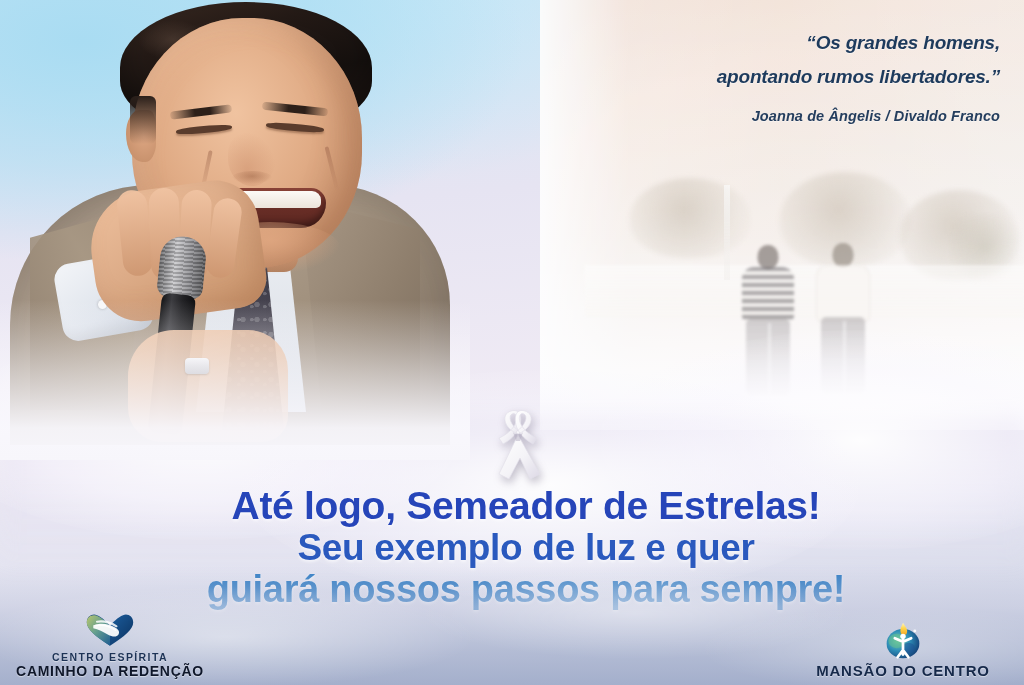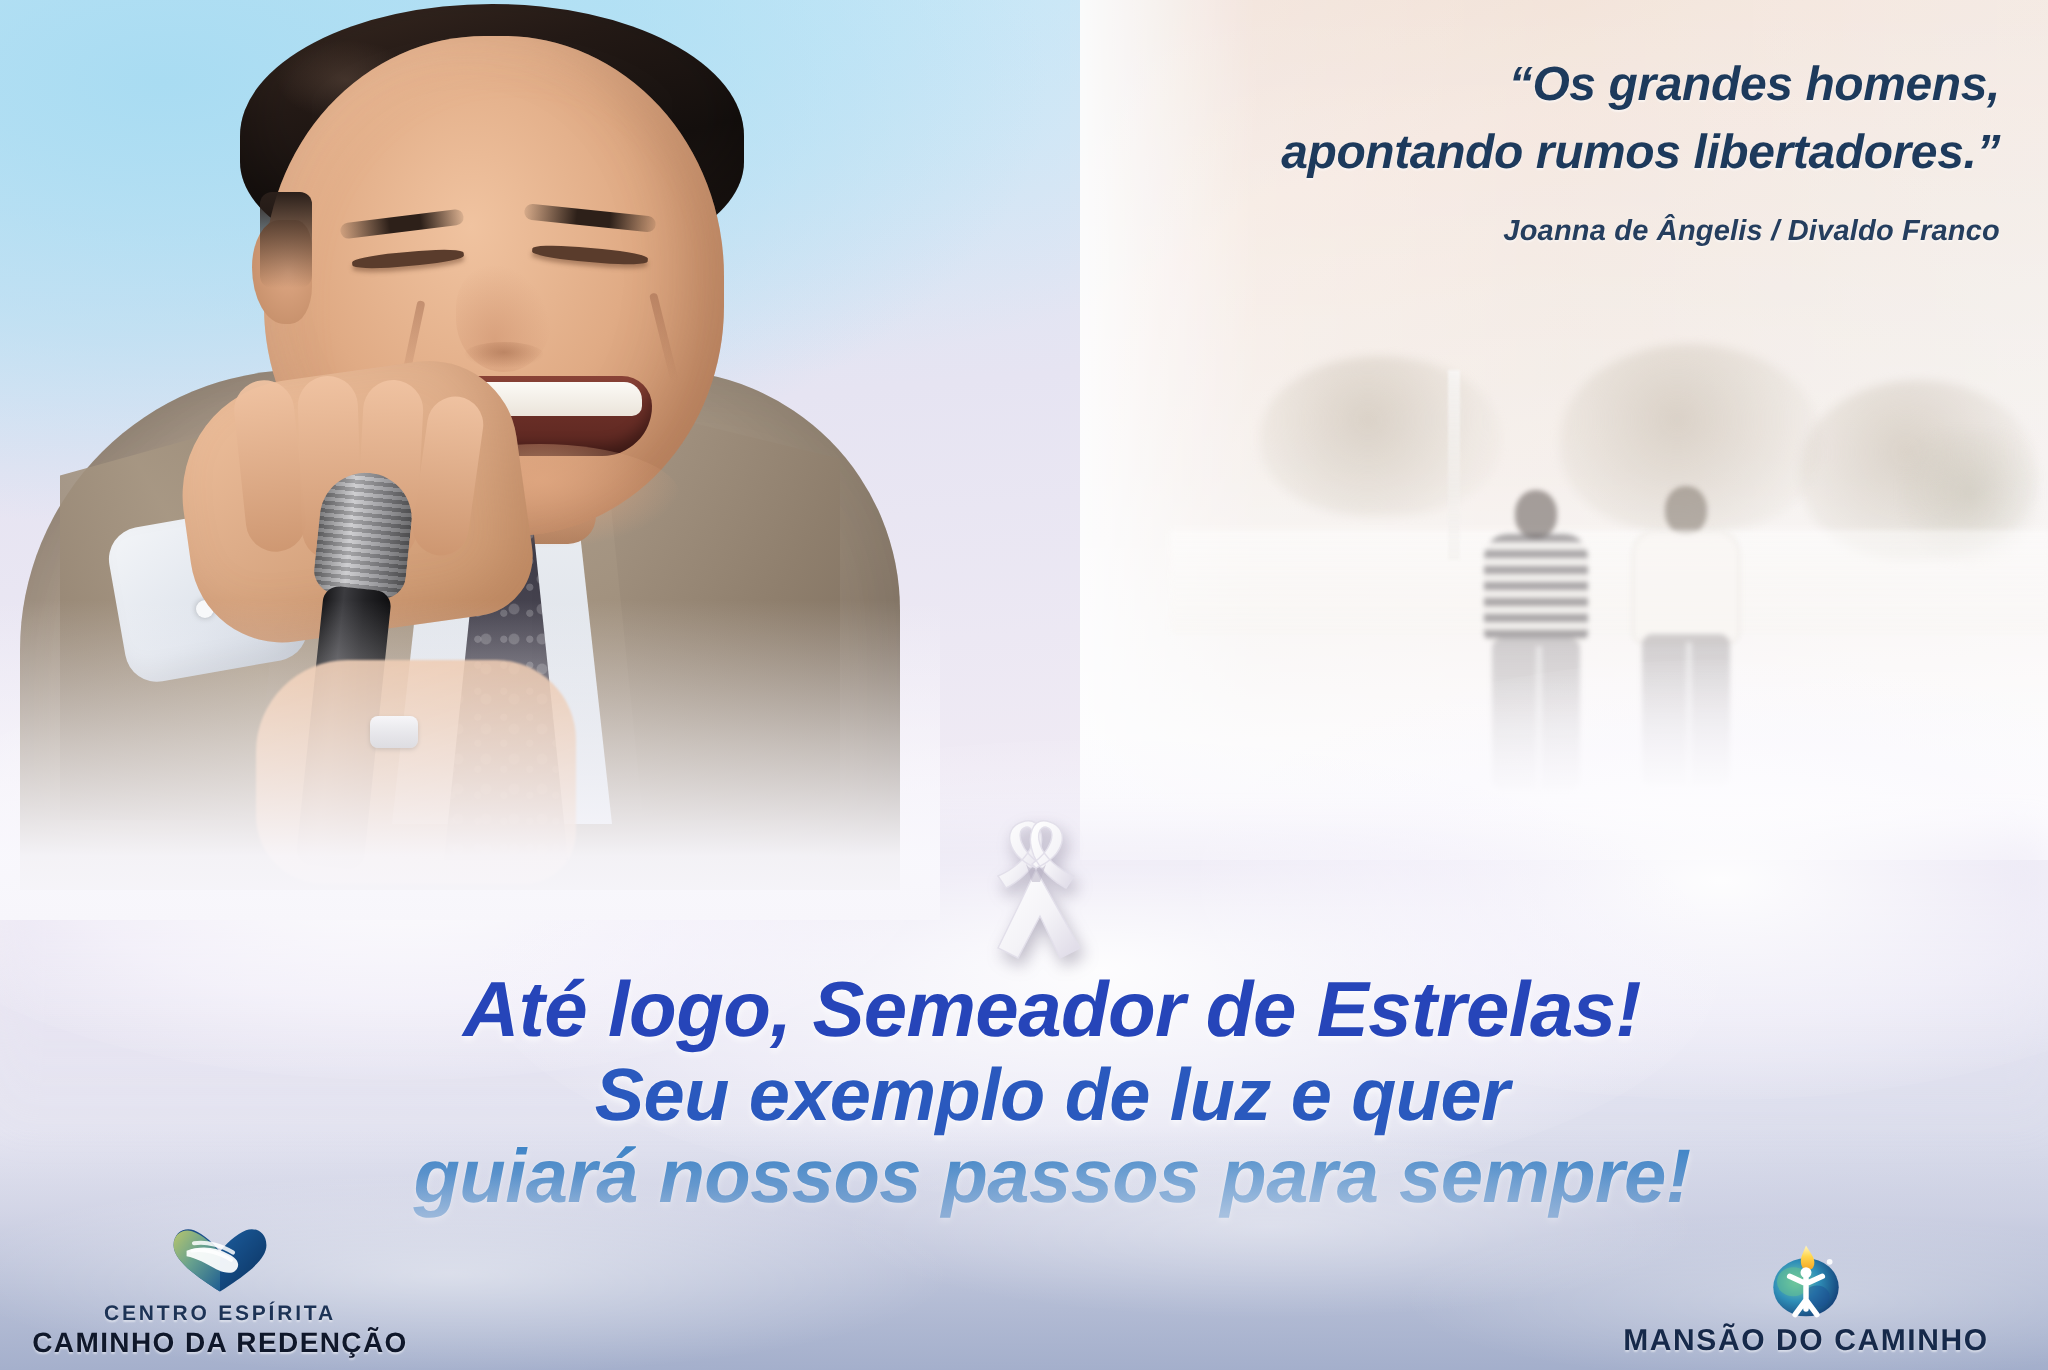--- a/index.html
+++ b/index.html
@@ -240,41 +240,41 @@
   }
 
   
   .quote{
     position:absolute;right:24px;top:26px;width:640px;
     text-align:right;
   }
   .quote-line{
     display:block;
     font-style:italic;font-weight:bold;
-    font-size:24px;line-height:34px;letter-spacing:-.2px;
+    font-size:19px;line-height:34px;letter-spacing:-.2px;
     color:#1d3a5c;
     text-shadow:0 1px 1px rgba(255,255,255,.55);
     white-space:nowrap;
   }
   .quote-attr{
     display:block;margin-top:14px;
     font-style:italic;font-weight:bold;font-size:14.5px;
     color:#253e5e;letter-spacing:.1px;
     text-shadow:0 1px 1px rgba(255,255,255,.5);
   }
 
   
   .ribbon{position:absolute;left:489px;top:408px;width:58px;height:72px;filter:drop-shadow(2px 4px 4px rgba(90,80,110,.35));}
 
   
   .headline{
     position:absolute;left:0;top:485px;width:1024px;text-align:center;
   }
   .hl{
-    display:block;font-style:italic;font-weight:bold;white-space:nowrap;
+    display:block;font-weight:bold;white-space:nowrap;
     text-shadow:0 2px 3px rgba(255,255,255,.6), 0 0 1px rgba(255,255,255,.8);
     padding-left:28px;
   }
   .hl1{font-size:39px;line-height:42px;color:#2645b9;letter-spacing:-.3px;}
   .hl2{font-size:37px;line-height:41px;color:#2a59be;letter-spacing:-.3px;}
   .hl3{font-size:38px;line-height:42px;color:#2f7cc4;letter-spacing:-.3px;}
 
   
   .logo-block{position:absolute;bottom:6px;text-align:center;}
   .logo-left{left:10px;width:200px;}
@@ -441,16 +441,16 @@
         </defs>
         <ellipse cx="27" cy="26" rx="18" ry="16" fill="url(#gl)"></ellipse>
         <ellipse cx="20" cy="23" rx="9" ry="8" fill="#63c08f" opacity=".55"></ellipse>
         <ellipse cx="33" cy="31" rx="7" ry="6" fill="#1b4f94" opacity=".5"></ellipse>
         <path d="M27 3 C30 8 33 11 31 15 C30 17 26 17 25 15 C23 11 25 8 27 3 Z" fill="url(#fl)"></path>
         <circle cx="27" cy="18" r="3" fill="#ffffff"></circle>
         <path d="M27 21 L27 38 M27 24 L18 20 M27 24 L36 20 M27 33 L21 41 M27 33 L33 41" stroke="#ffffff" stroke-width="3" stroke-linecap="round" fill="none"></path>
         <circle cx="40" cy="12" r="1.6" fill="#ffffff" opacity=".9"></circle>
       </svg>
     </div>
-    <span class="logo-t-single">MANSÃO DO CAMINHO</span>
+    <span class="logo-t-single">MANSÃO DO CENTRO</span>
   </div>
 
 </div>
 
 </body></html>

